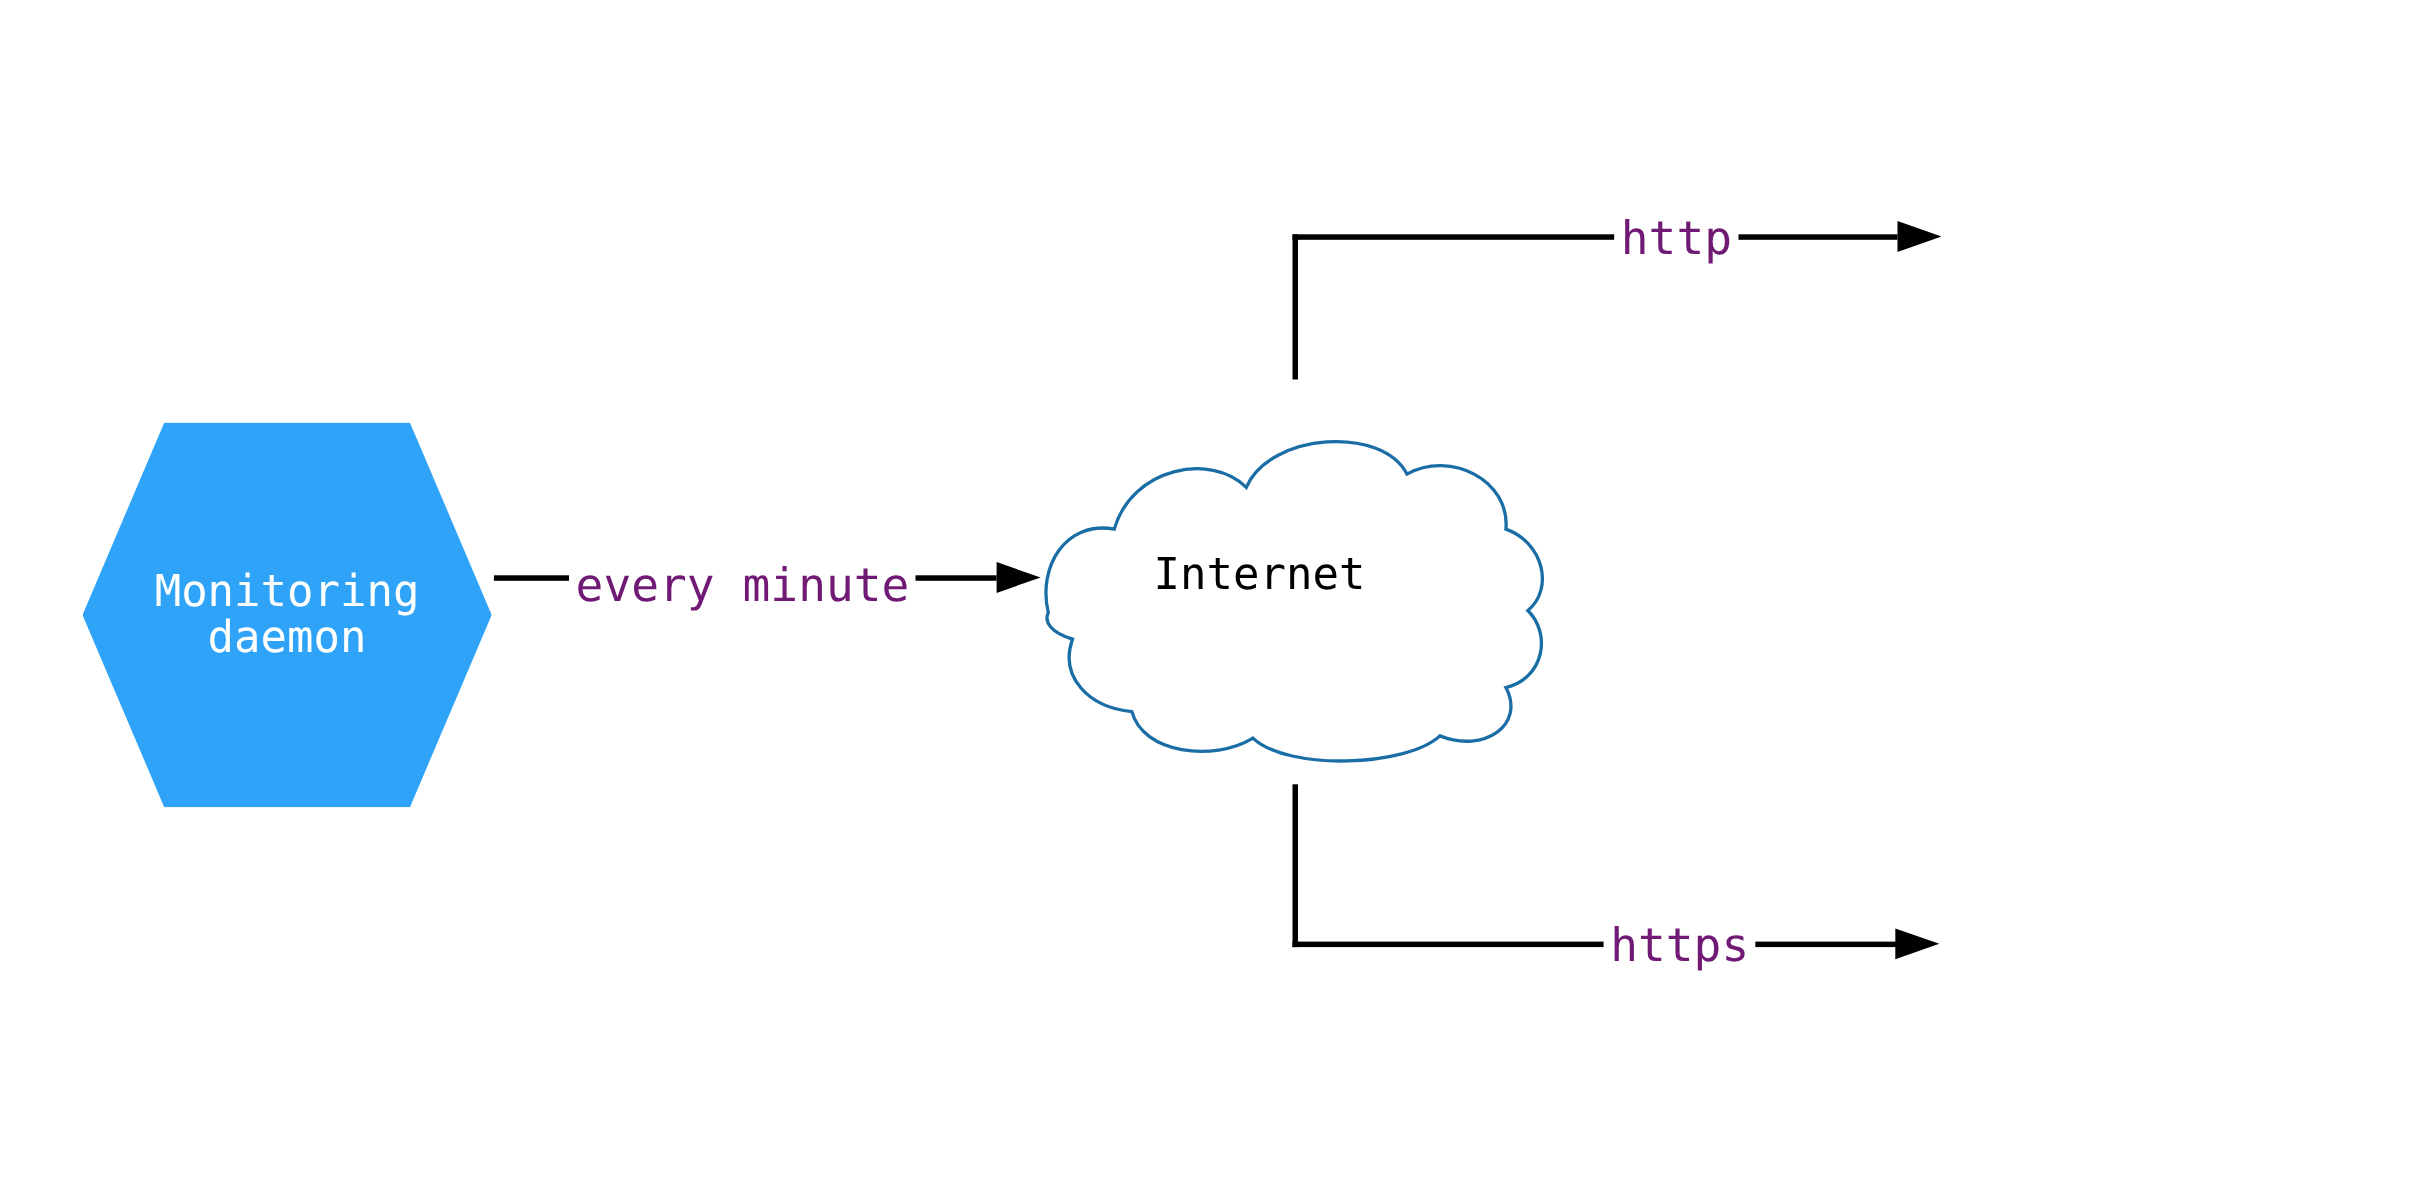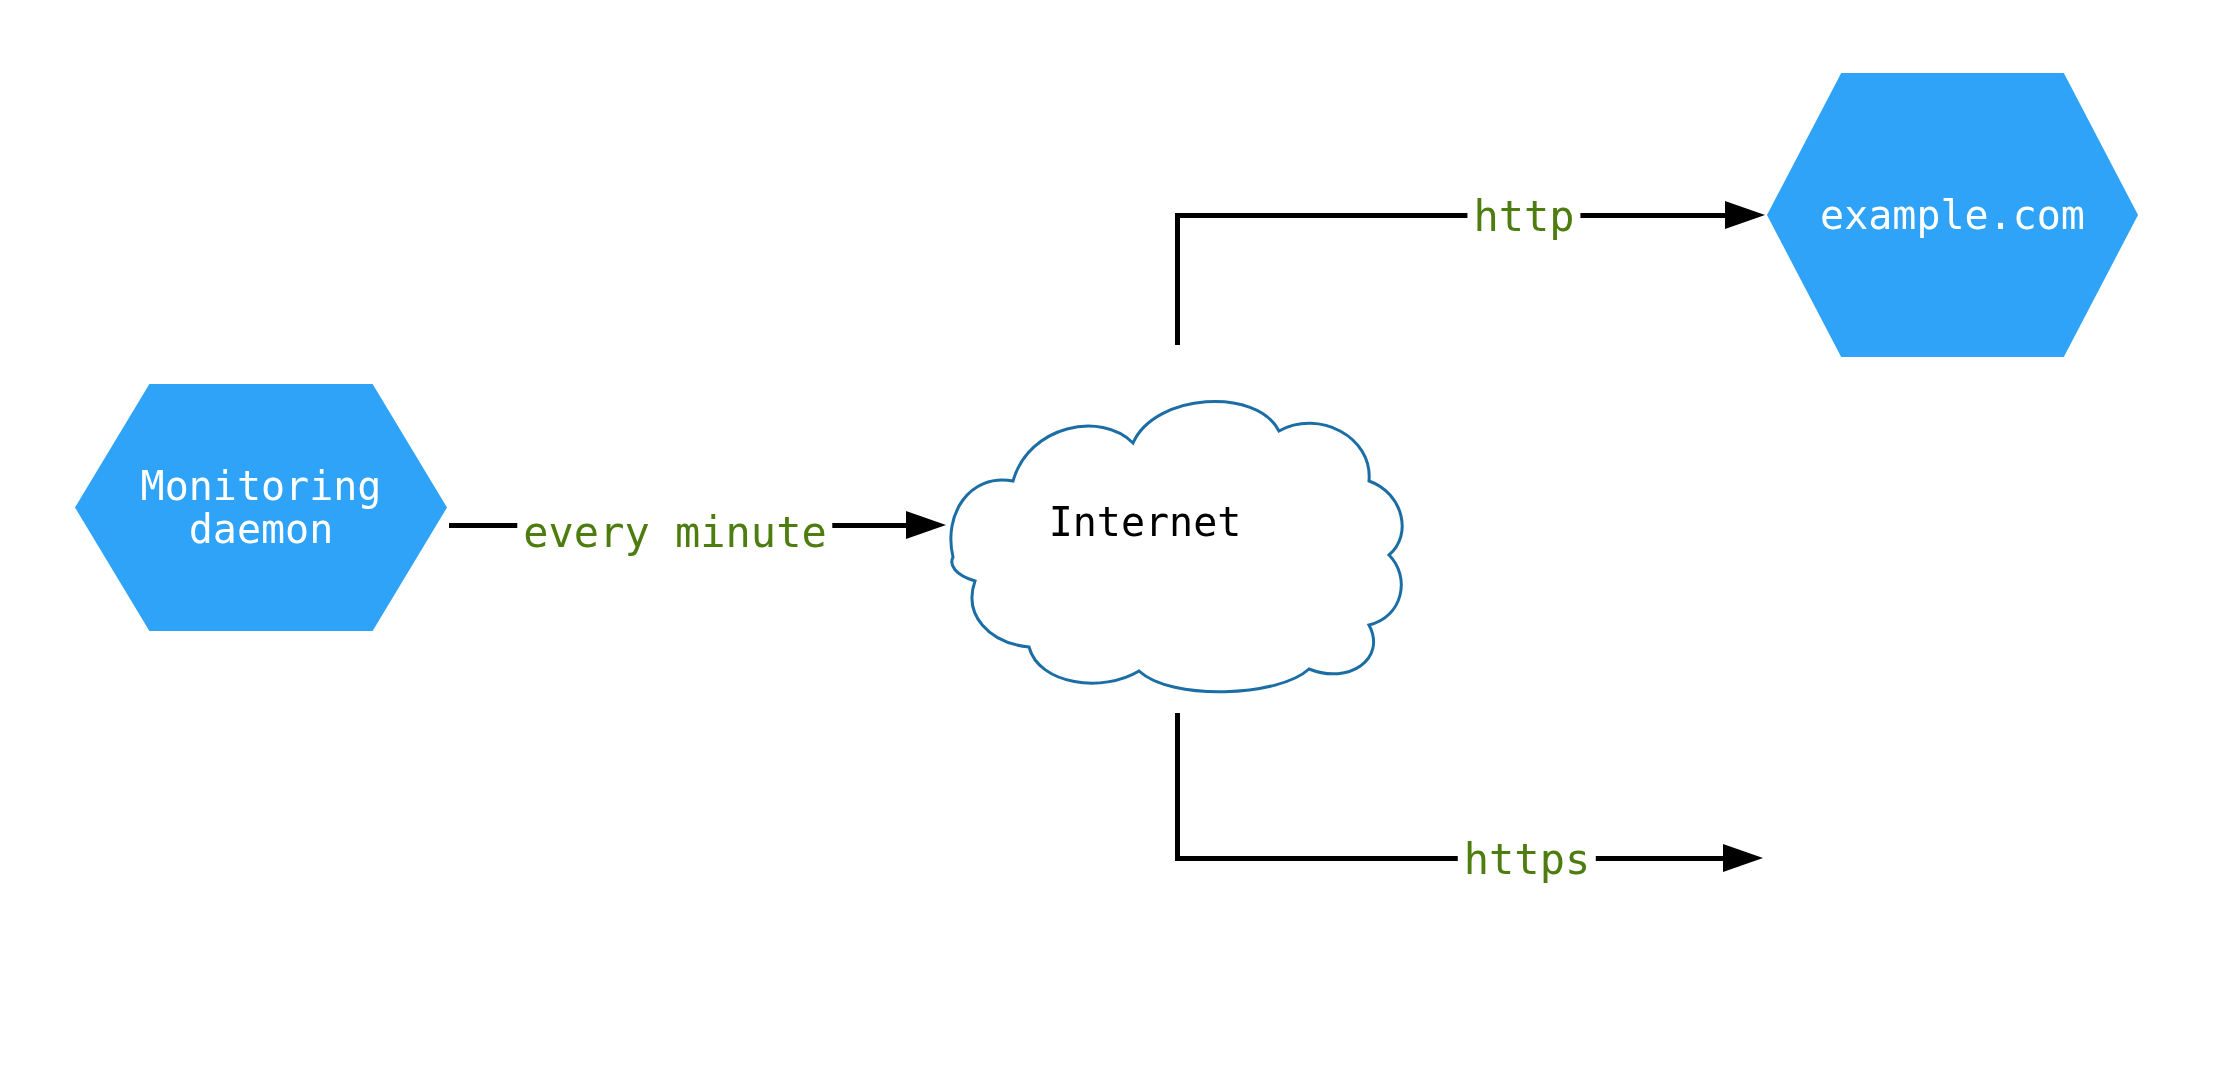--- a/index.html
+++ b/index.html
@@ -25,21 +25,21 @@
     align-items: center;
     justify-content: center;
   }
   .hexagon .node-label {
     color: #ffffff;
     font-size: 40px;
     line-height: 1.06;
     text-align: center;
     white-space: pre-line;
   }
-  #node-monitoring { left: 75px;  top: 384px; width: 372px; height: 247px; }
+  #node-monitoring { left: 75px;  top: 384px; width: 372px; height: 350px; }
   #node-example    { left: 1767px; top: 73px;  width: 371px; height: 284px; }
   #node-httpbin    { left: 1763px; top: 720px; width: 375px; height: 280px; }
 
   #cloud-internet {
     position: absolute;
     left: 941px; top: 385px;
     width: 474px; height: 318px;
   }
   #cloud-internet svg { display: block; width: 100%; height: 100%; }
   .cloud-label {
@@ -60,21 +60,21 @@
     position: absolute;
     width: 0; height: 0;
     border-top: 14px solid transparent;
     border-bottom: 14px solid transparent;
     border-left: 40px solid #000000;
   }
   .edge-label {
     position: absolute;
     transform: translate(-50%, -50%);
     background: #ffffff;
-    color: #4d7c0f;
+    color: #701a75;
     font-size: 42px;
     padding: 0 6px;
     white-space: nowrap;
   }
 
   
   #edge-everyminute-line { left: 449px; top: 523px; width: 457px; height: 5px; }
   #edge-everyminute-head { left: 906px; top: 511px; }
   #edge-everyminute-label { left: 675px; top: 532px; }
 
@@ -111,23 +111,20 @@
                C 470 192, 462 232, 428 240
                C 446 274, 408 300, 368 284
                C 338 312, 230 316, 198 286
                C 162 308, 98 300, 88 262
                C 48 258, 22 230, 34 196
                C 14 190, 8 180, 12 172 Z" fill="#ffffff" stroke="#1B6EA5" stroke-width="3"></path>
     </svg>
   </div>
   <span class="cloud-label">Internet</span>
 
-  <div class="hexagon" id="node-example">
-    <span class="node-label">example.com</span>
-  </div>
 
 
   <div class="edge-seg" id="edge-everyminute-line"></div>
   <div class="arrowhead" id="edge-everyminute-head"></div>
   <span class="edge-label" id="edge-everyminute-label">every minute</span>
 
   <div class="edge-seg" id="edge-http-vert"></div>
   <div class="edge-seg" id="edge-http-horiz"></div>
   <div class="arrowhead" id="edge-http-head"></div>
   <span class="edge-label" id="edge-http-label">http</span>

